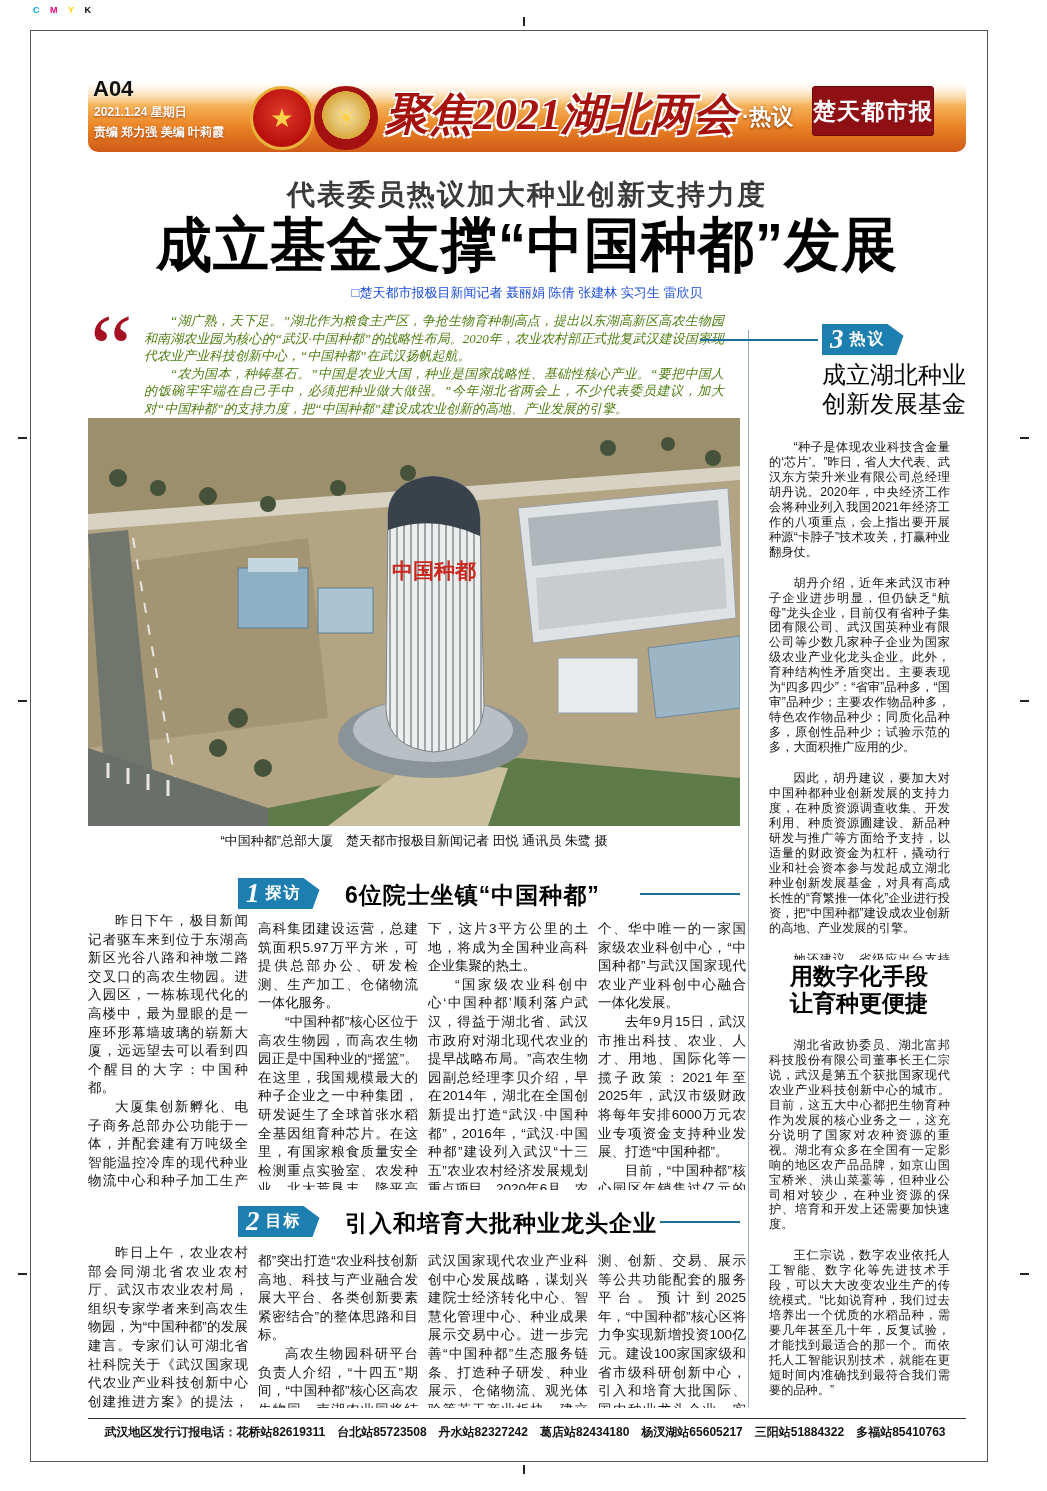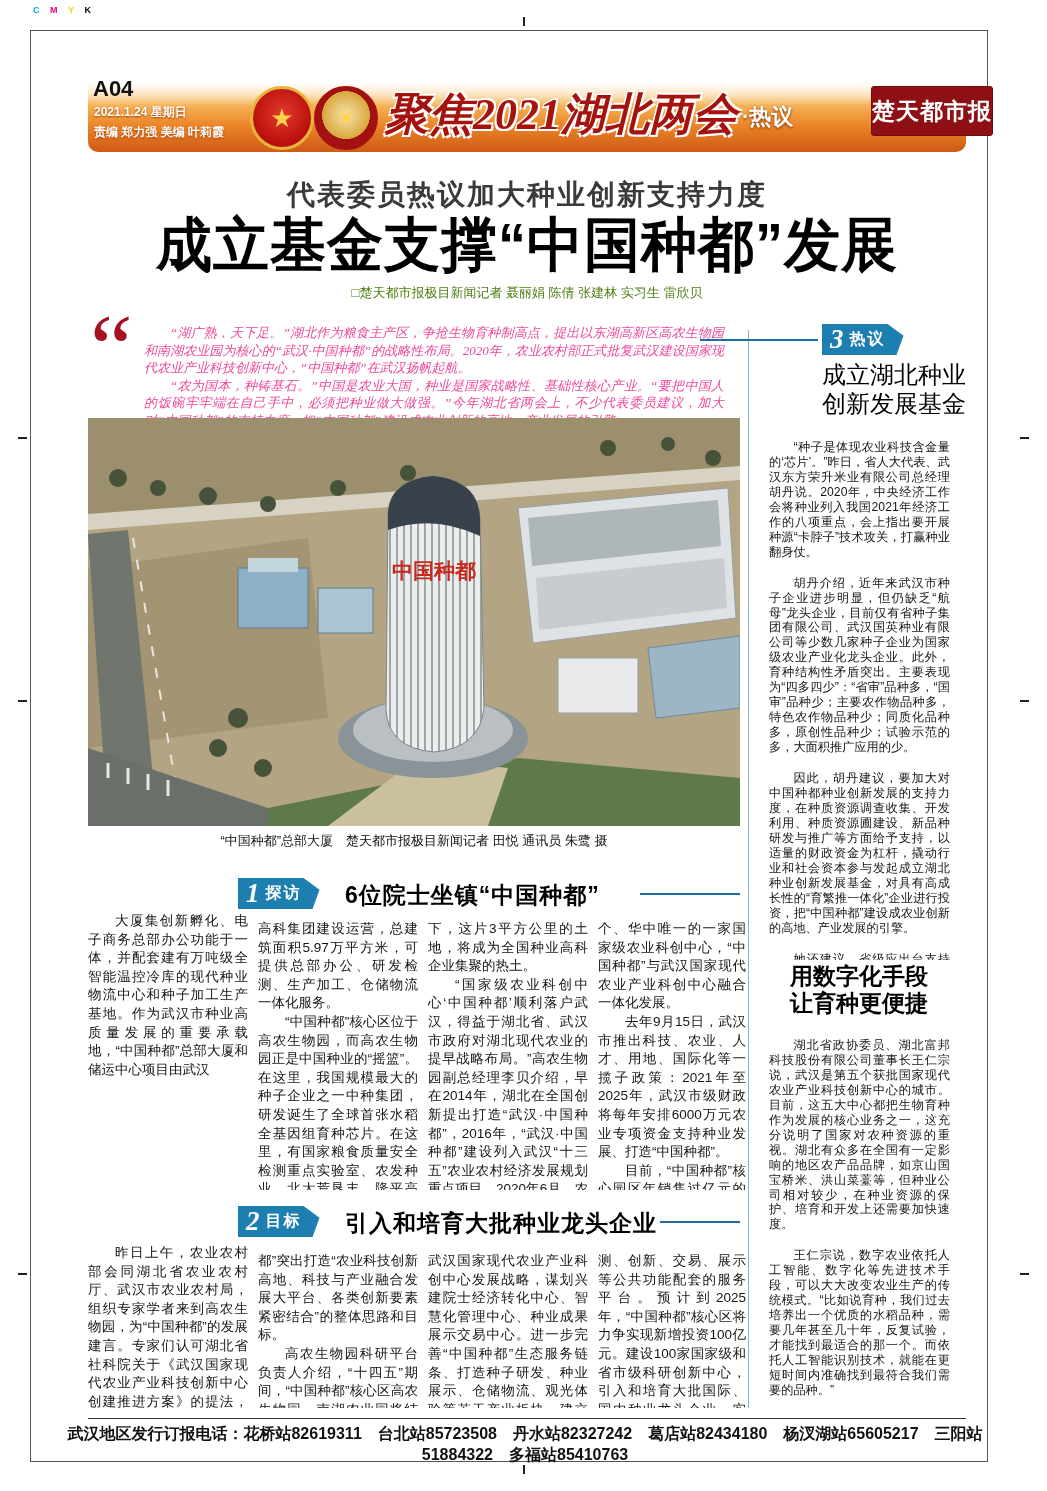--- a/index.html
+++ b/index.html
@@ -27,37 +27,37 @@
   .emblem1{left:250px;background:radial-gradient(circle at 50% 42%,#e23a2a 0%,#b80f0c 70%);
            border:3px solid #e8b33a;}
   .emblem2{left:314px;background:radial-gradient(circle at 50% 45%,#f4e2b0 0%,#d8a83c 55%,#a31111 56%);
            border:3px solid #a31111;}
   .banner-title{position:absolute;left:385px;top:86px;width:360px;height:60px;z-index:3;
           font-family:"Liberation Serif",serif;font-weight:900;font-style:italic;
           font-size:44px;line-height:58px;color:#a6130f;white-space:nowrap;
           text-shadow:2px 2px 0 #fff,-2px 2px 0 #fff,2px -2px 0 #fff,-1px -1px 0 #fff;}
   .banner-suffix{position:absolute;left:742px;top:102px;z-index:3;font-size:22px;font-weight:bold;color:#fff;
           text-shadow:0 1px 3px #7c2a00;}
-  .masthead{position:absolute;left:871px;top:86px;width:120px;height:48px;background:#8e1014;z-index:3;
+  .masthead{position:absolute;left:812px;top:86px;width:120px;height:48px;background:#8e1014;z-index:3;
           border:1px solid #6e0a0d;border-radius:3px;display:flex;align-items:center;justify-content:center;
           font-family:"Liberation Serif",serif;font-weight:900;font-size:23px;color:#fff;letter-spacing:1px;}
 
   
   .kicker{position:absolute;left:88px;top:176px;width:878px;text-align:center;
           font-size:28px;font-weight:bold;color:#3a3a3a;letter-spacing:2px;}
   .main-title{position:absolute;left:88px;top:208px;width:878px;text-align:center;
           font-size:56px;font-weight:900;color:#000;letter-spacing:1px;
           font-family:"Liberation Sans",sans-serif;transform:scaleY(1.05);}
   .byline{position:absolute;left:88px;top:284px;width:878px;text-align:center;
-          font-size:13px;color:#4d7c0f;}
-
-  
-  .intro{position:absolute;left:88px;top:312px;width:636px;height:96px;color:#ec4899;
+          font-size:13px;color:#1d4ed8;}
+
+  
+  .intro{position:absolute;left:88px;top:312px;width:636px;height:96px;color:#4d7c0f;
          font-family:"Liberation Serif",serif;font-style:italic;
-         font-size:13px;line-height:17.5px;text-align:justify;padding-left:56px;box-sizing:border-box;margin-top:12px;}
+         font-size:13px;line-height:17.5px;text-align:justify;padding-left:56px;box-sizing:border-box;}
   .intro p{margin:0;text-indent:2em;}
   .quote-mark{position:absolute;left:90px;top:300px;font-size:96px;line-height:96px;color:#a51122;
          font-family:"Liberation Serif",serif;font-style:normal;}
 
   
   .photo{position:absolute;left:88px;top:418px;width:652px;height:408px;overflow:hidden;}
   .caption{position:absolute;left:88px;top:832px;width:652px;text-align:center;font-size:13px;color:#111;}
 
   
   .badge{position:absolute;height:31px;background:#1d7fb0;color:#fff;display:flex;align-items:center;
@@ -80,21 +80,21 @@
        font-size:24px;font-weight:400;line-height:29px;color:#000;}
   .s3-text{position:absolute;left:753px;width:213px;font-size:12.2px;line-height:14.95px;
        text-align:justify;color:#141414;overflow:hidden;}
   .s3-text p{margin:16px;text-indent:2em;}
   .s3-sub{position:absolute;left:752px;top:963px;width:214px;text-align:center;
        font-size:23px;font-weight:900;line-height:27px;color:#000;}
 
   
   .foot-rule{position:absolute;left:88px;top:1418px;width:878px;height:1px;background:#333;}
   .footer{position:absolute;left:60px;top:1424px;width:930px;text-align:center;
-       font-size:16px;font-weight:bold;color:#111;}
+       font-size:12px;font-weight:bold;color:#111;}
 </style>
 </head>
 <body>
 
 <div class="page">
   <div class="sheet-border"></div>
 
   <div class="cmyk">
     <span style="color:#00aee6">C</span>
     <span style="color:#e6007e">M</span>
@@ -199,20 +199,21 @@
   <div class="caption">“中国种都”总部大厦　楚天都市报极目新闻记者 田悦 通讯员 朱鹭 摄</div>
 
   <div class="badge" style="left:238px;top:878px;">
     <span class="badge-num">1</span>
     <span class="badge-tag">探访</span>
   </div>
   <div class="sec-heading" style="left:345px;top:880px;">6位院士坐镇“中国种都”</div>
   <div class="h-rule" style="left:640px;top:893px;width:100px;"></div>
 
   <div class="col" style="left:88px;top:912px;height:278px;">
+    <p>昨日下午，极目新闻记者驱车来到位于东湖高新区光谷八路和神墩二路交叉口的高农生物园。进入园区，一栋栋现代化的高楼中，最为显眼的是一座环形幕墙玻璃的崭新大厦，远远望去可以看到四个醒目的大字：中国种都。</p>
     <p>大厦集创新孵化、电子商务总部办公功能于一体，并配套建有万吨级全智能温控冷库的现代种业物流中心和种子加工生产基地。作为武汉市种业高质量发展的重要承载地，“中国种都”总部大厦和储运中心项目由武汉</p>
   </div>
   <div class="col" style="left:258px;top:912px;height:278px;">
     <p class="cont">高科集团建设运营，总建筑面积5.97万平方米，可提供总部办公、研发检测、生产加工、仓储物流一体化服务。</p>
     <p>“中国种都”核心区位于高农生物园，而高农生物园正是中国种业的“摇篮”。在这里，我国规模最大的种子企业之一中种集团，研发诞生了全球首张水稻全基因组育种芯片。在这里，有国家粮食质量安全检测重点实验室、农发种业、北大荒垦丰、隆平高科种业等高科技龙头企业汇集，还有多家世界500强企业入驻。在张启发、朱英国等6位院士的坐镇</p>
   </div>
   <div class="col" style="left:428px;top:912px;height:278px;">
     <p class="cont">下，这片3平方公里的土地，将成为全国种业高科企业集聚的热土。</p>
     <p>“国家级农业科创中心‘中国种都’顺利落户武汉，得益于湖北省、武汉市政府对湖北现代农业的提早战略布局。”高农生物园副总经理李贝介绍，早在2014年，湖北在全国创新提出打造“武汉·中国种都”，2016年，“武汉·中国种都”建设列入武汉“十三五”农业农村经济发展规划重点项目。2020年6月，农业农村部正式批复武汉建设国家现代农业产业科技创新中心，也是全国第五</p>
   </div>

